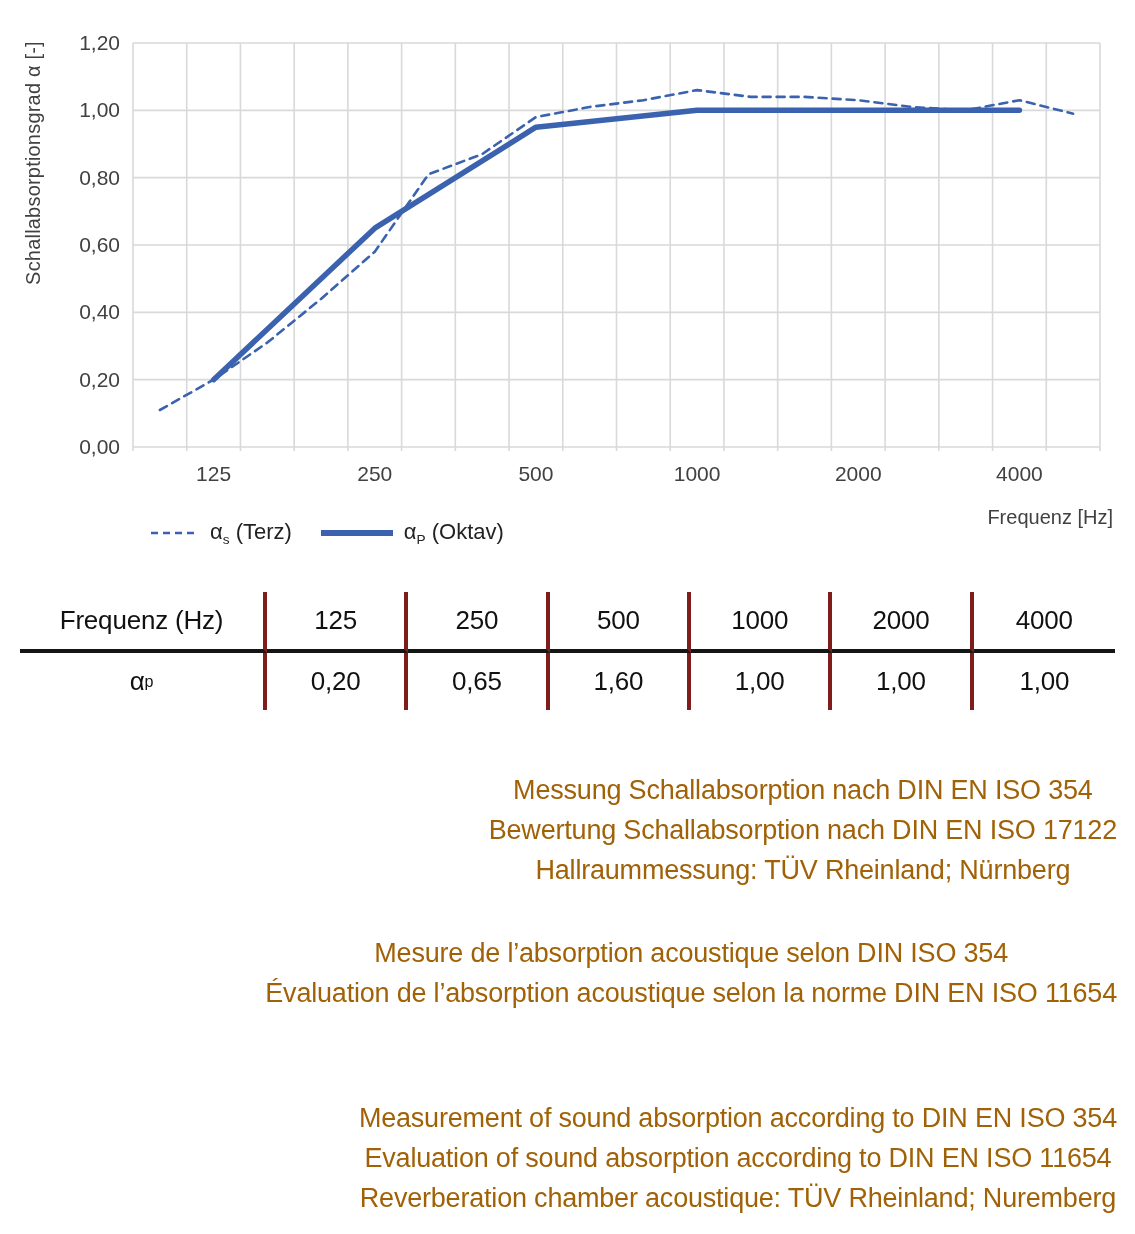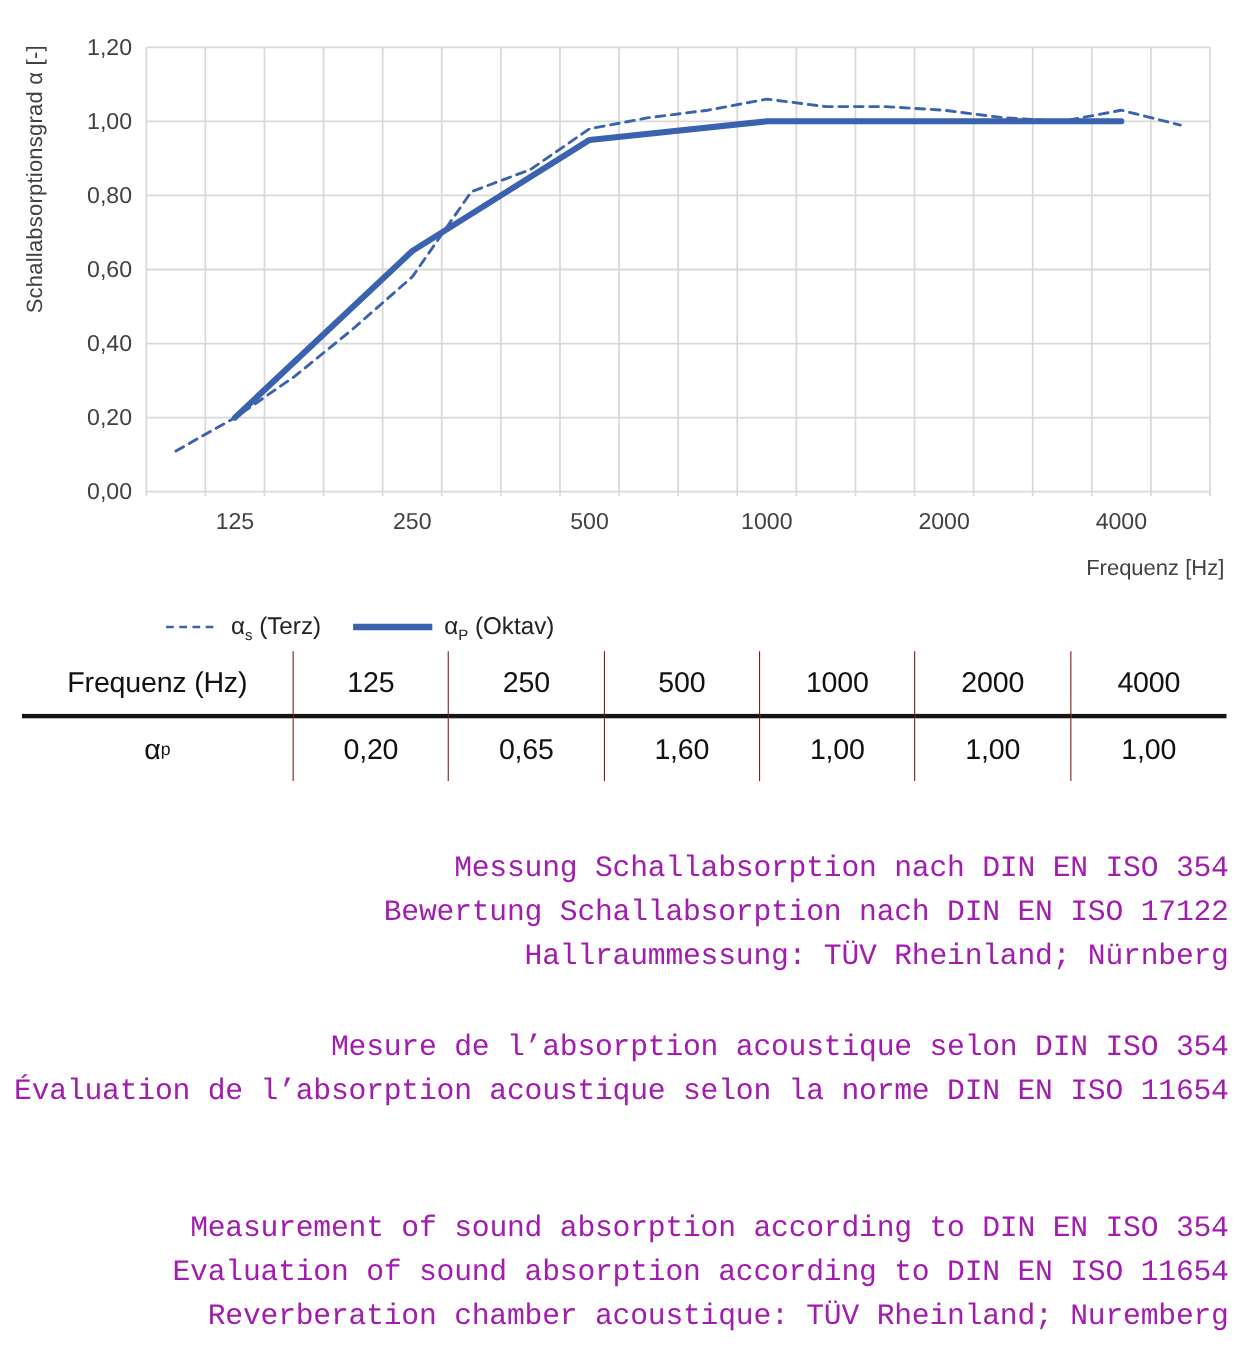--- a/index.html
+++ b/index.html
@@ -4,34 +4,34 @@
 <style>
   html,body{margin:0;padding:0;background:#ffffff;}
   .page{position:relative;width:1135px;height:1234px;background:#ffffff;overflow:hidden;
         font-family:"Liberation Sans","DejaVu Sans",sans-serif;color:#1a1a1a;}
   
   .chart-wrap{position:absolute;left:0;top:0;width:1135px;height:560px;}
   #chart-svg{position:absolute;left:0;top:0;}
   .y-title{position:absolute;top:163px;left:33px;transform:translate(-50%,-50%) rotate(-90deg);
            white-space:nowrap;font-size:20px;color:#414141;letter-spacing:0.2px;}
   .x-title{position:absolute;top:506px;right:22px;font-size:20px;color:#414141;}
-  .legend{position:absolute;left:150px;top:511px;display:flex;align-items:flex-start;gap:28px;height:36px;margin-top:45px;}
+  .legend{position:absolute;left:150px;top:511px;display:flex;align-items:flex-end;gap:28px;height:36px;}
   .legend-item{display:flex;align-items:center;gap:10px;}
   .legend-label{font-size:22px;color:#222222;white-space:nowrap;}
   .legend-label sub{font-size:0.62em;}
   
   .abs-table{position:absolute;left:20px;top:592px;width:1095px;display:grid;
              grid-template-columns:247px repeat(6,1fr);font-size:26px;color:#111111;letter-spacing:-0.2px;}
   .tcell{height:57px;display:flex;align-items:center;justify-content:center;}
-  .tcell.vline{border-right:1px solid #7f1d1d;text-align:right;}
+  .tcell.vline{border-right:4px solid #7f1d1d;text-align:right;}
   .tcell.hline{border-bottom:4px solid #151515;}
   .tcell sub{font-size:0.62em;}
   
-  .notes{position:absolute;right:18px;text-align:right;font-size:27px;line-height:40px;
-         color:#a21caf;letter-spacing:-0.2px;font-family:Liberation Mono, monospace;}
+  .notes{position:absolute;right:18px;text-align:center;font-size:27px;line-height:40px;
+         color:#a16207;letter-spacing:-0.2px;}
   .note-german{top:770px;}
   .note-french{top:933px;}
   .note-english{top:1098px;}
   .note-line{white-space:nowrap;}
 </style>
 </head>
 <body>
 
 <div class="page">
 

